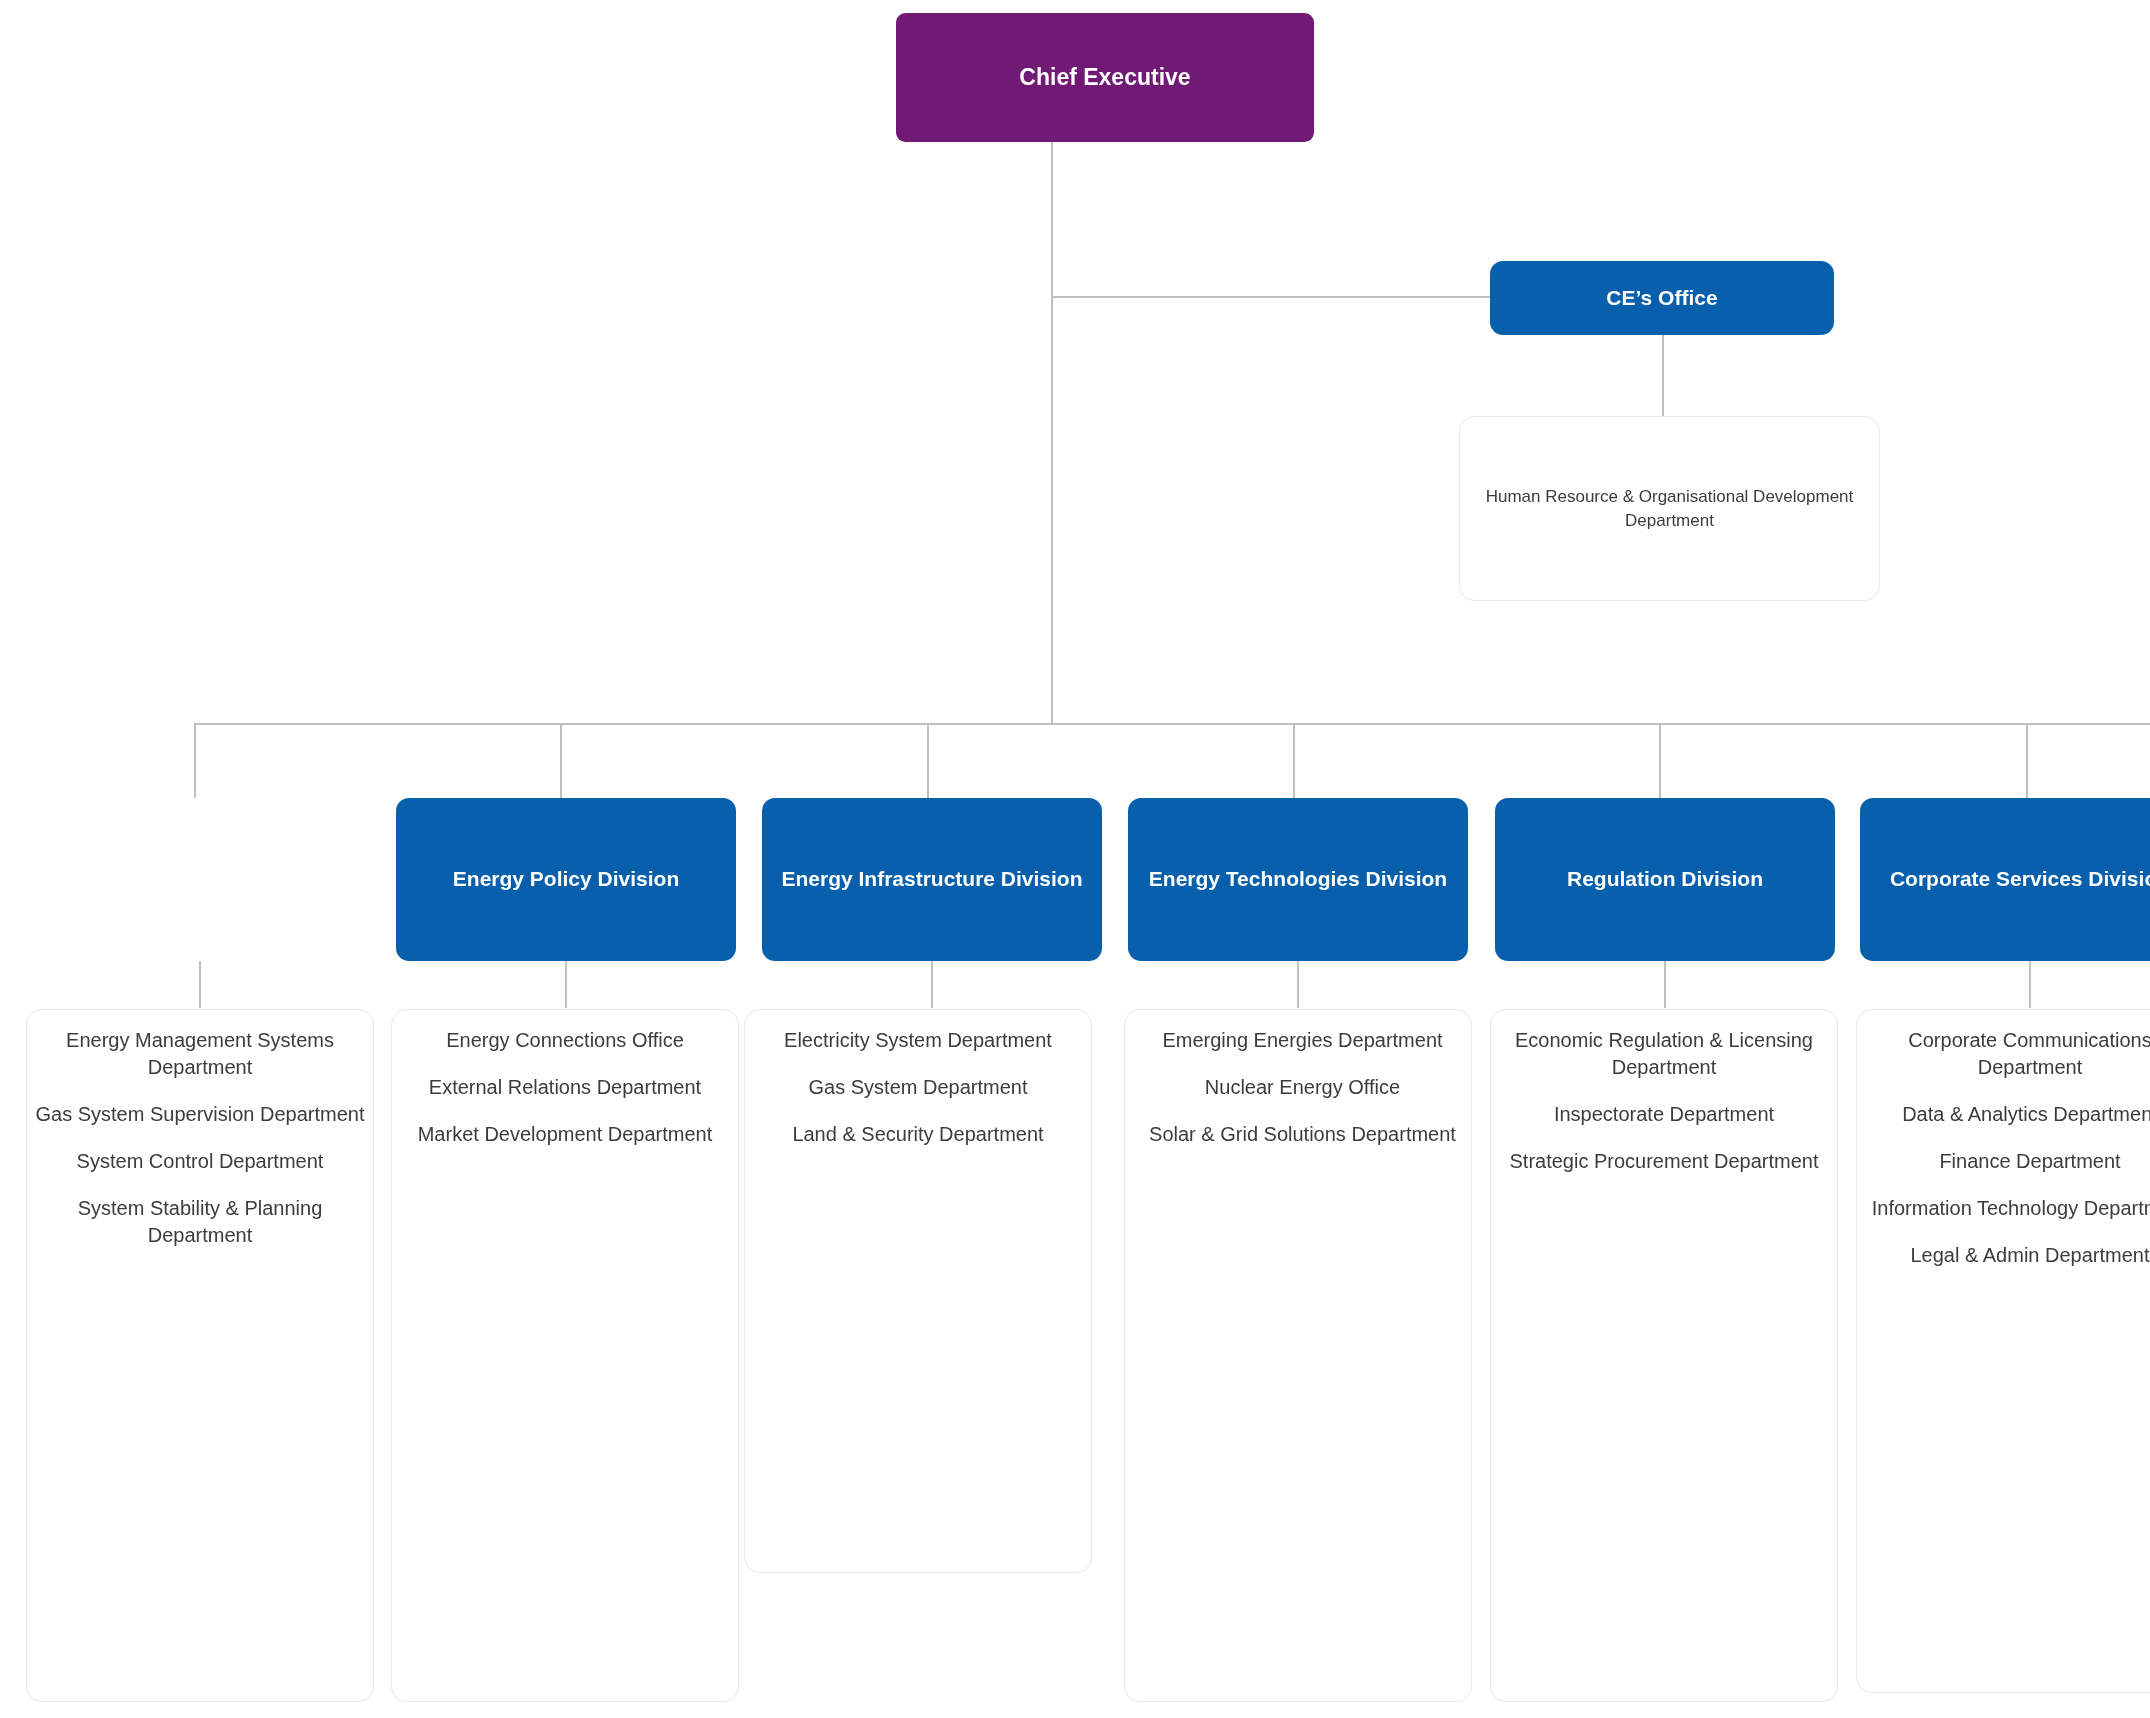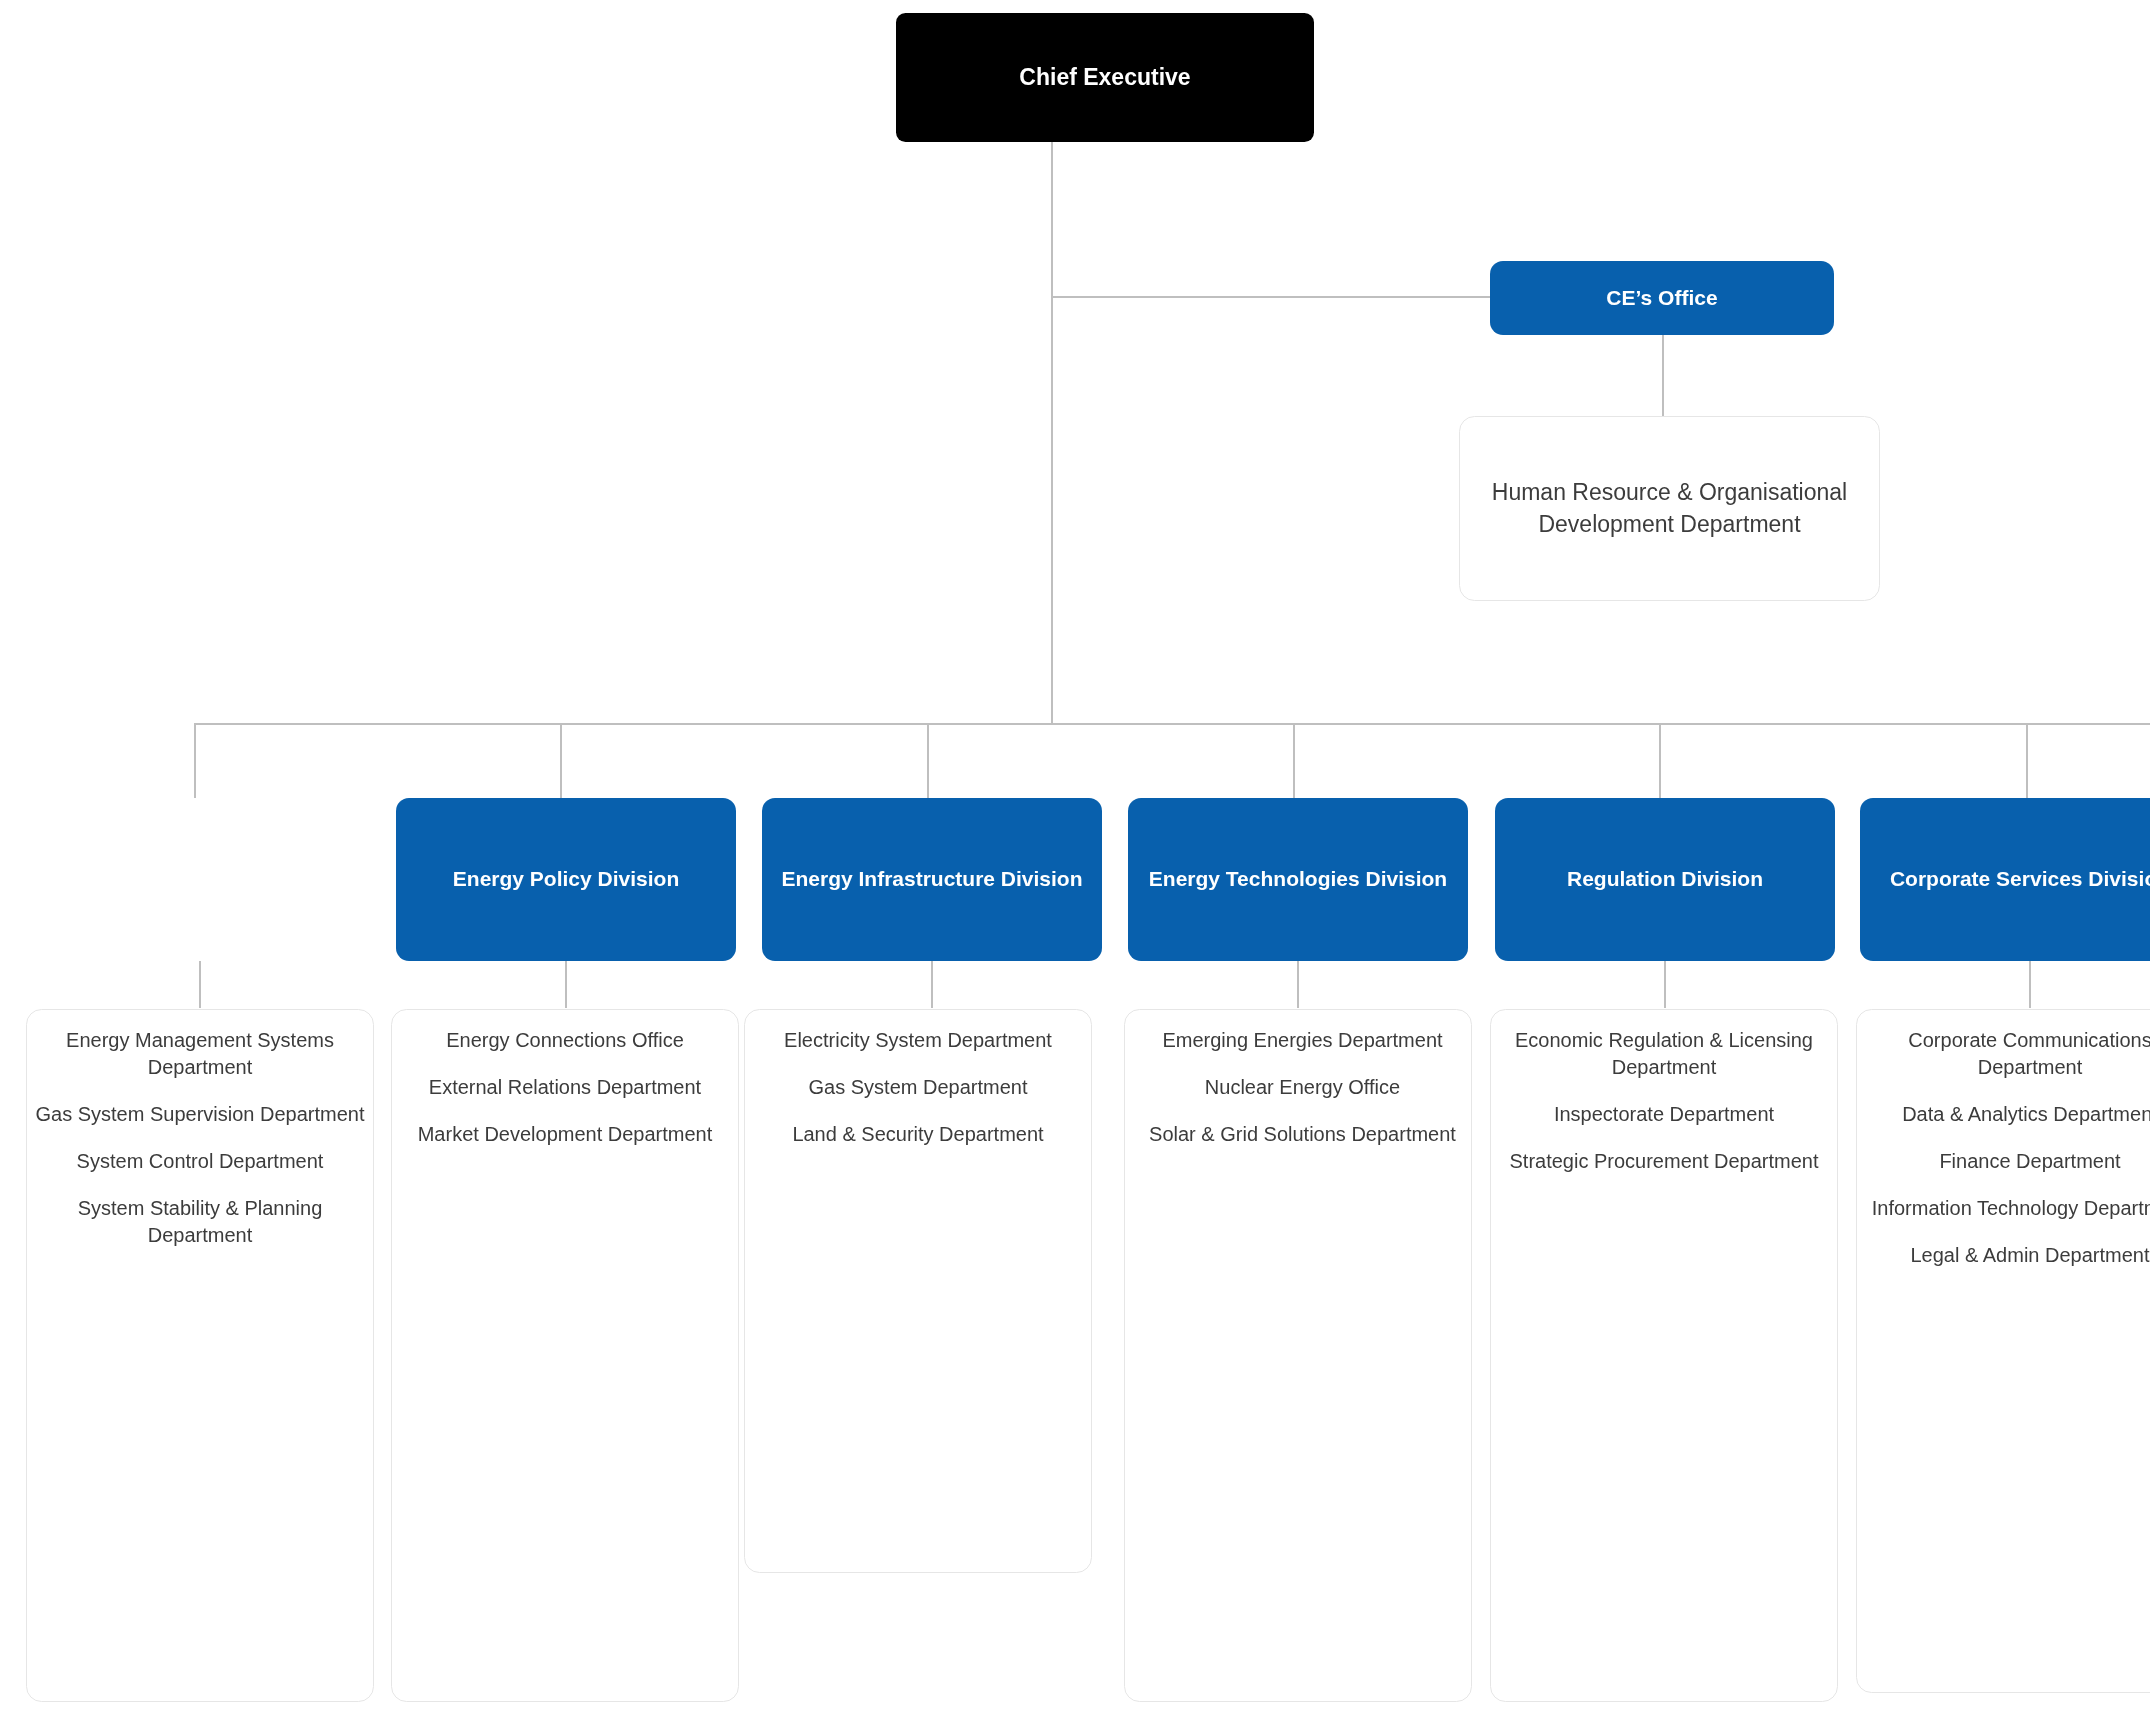--- a/index.html
+++ b/index.html
@@ -29,21 +29,21 @@
     position: absolute;
     box-sizing: border-box;
     display: flex;
     align-items: center;
     justify-content: center;
     text-align: center;
     border-radius: 11.2px;
   }
 
   .node.root {
-    background: #000000;
+    background: #701a75;
     color: #ffffff;
     font-weight: bold;
     font-size: 23px;
     line-height: 1.25;
     border-radius: 9.5px;
   }
 
   .node.blue {
     background: #0860ad;
     color: #ffffff;
@@ -75,21 +75,21 @@
     display: block;
     text-align: center;
     color: #3c3c3c;
     font-size: 20px;
     line-height: 1.33;
     margin-bottom: 20.6px;
   }
   .dept:last-child { margin-bottom: 0; }
 
   .hrod {
-    font-size: 23px;
+    font-size: 17px;
     line-height: 1.36;
     color: #3c3c3c;
     text-align: center;
     width: 100%;
     padding: 0 6px;
     box-sizing: border-box;
   }
   .node.hrod-box {
     align-items: center;
   }

